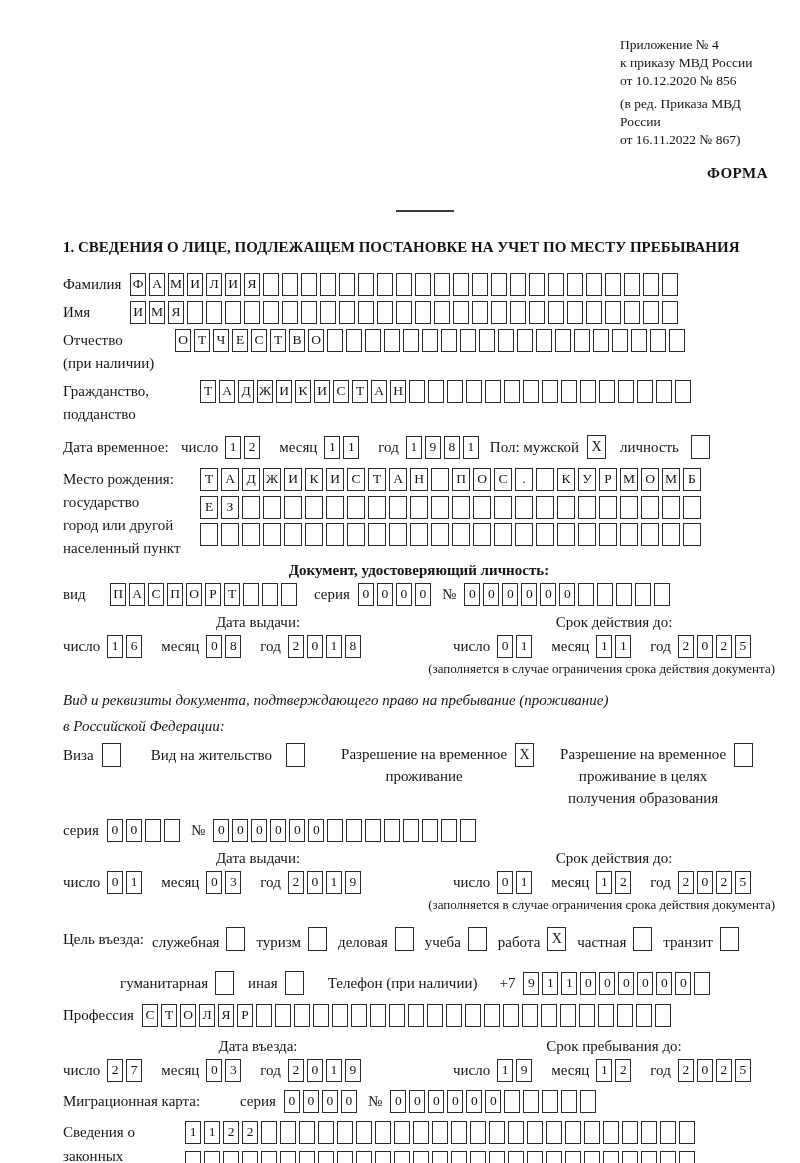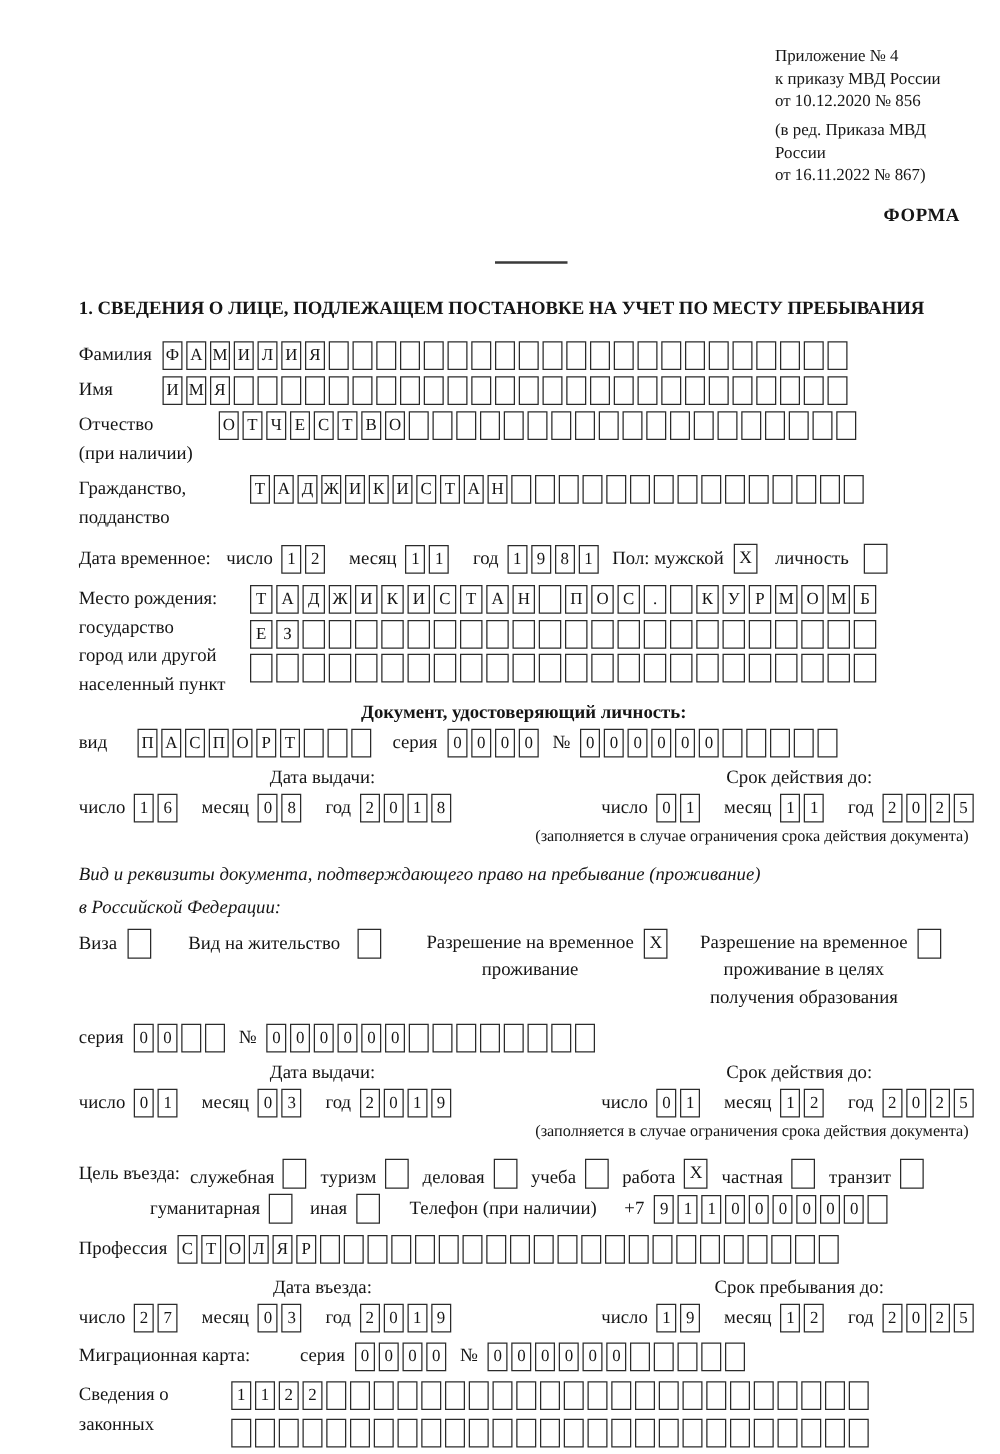--- a/index.html
+++ b/index.html
@@ -31,41 +31,41 @@
   .dgroup { display:flex; align-items:center; margin-right:16px; }
   .dgroup .dlab { margin-right:7px; }
   .dgroup .cells { margin-right:7px; }
   .dgroup .cells:last-child { margin-right:0; }
 
   .mr8 { margin-right:8px; } .mr12 { margin-right:12px; } .mr14 { margin-right:14px; }
   .ml30 { margin-left:30px; }
 
   .center-b { text-align:center; font-weight:bold; margin-top:7px; }
 
-  .dates { display:flex; margin-top:6px;gap:28px; }
+  .dates { display:flex; margin-top:6px; }
   .datecol { }
   .datecol.left { flex:0 0 390px; }
   .datecol.right { flex:1 1 auto; }
   .datehead { text-align:center; line-height:20px; }
   .dateline { display:flex; align-items:center; margin-top:3px; }
   .note-r { text-align:right; font-size:13px; margin-top:3px; }
 
   .intro { line-height:26px; margin-top:10px;font-style:italic; }
 
   .opts { display:flex; align-items:flex-start; margin-top:4px; }
   .opt { display:flex; align-items:flex-start; }
   .opt .otext { line-height:24px; margin-right:8px; }
   .opt .otext.c { text-align:center; line-height:22px; }
 
   .chk { display:flex; align-items:center; }
   .chk .ctext { margin-right:7px; }
 
   .purpose1 { display:flex; align-items:center; margin-top:14px; }
   .purpose1 .chk { margin-right:11px;align-items:flex-end; }
-  .purpose2 { display:flex; align-items:center; margin-top:4px; padding-left:57px; }
+  .purpose2 { display:flex; align-items:center; margin-top:20px; padding-left:57px; }
 
   .rep { display:flex; align-items:flex-start; margin-top:8px; }
   .rep-labels { flex:0 0 122px; line-height:23.5px; }
   .rep-right .cells { margin-bottom:6.5px; }
 </style>
 </head>
 <body>
 
 <div class="page">
 

